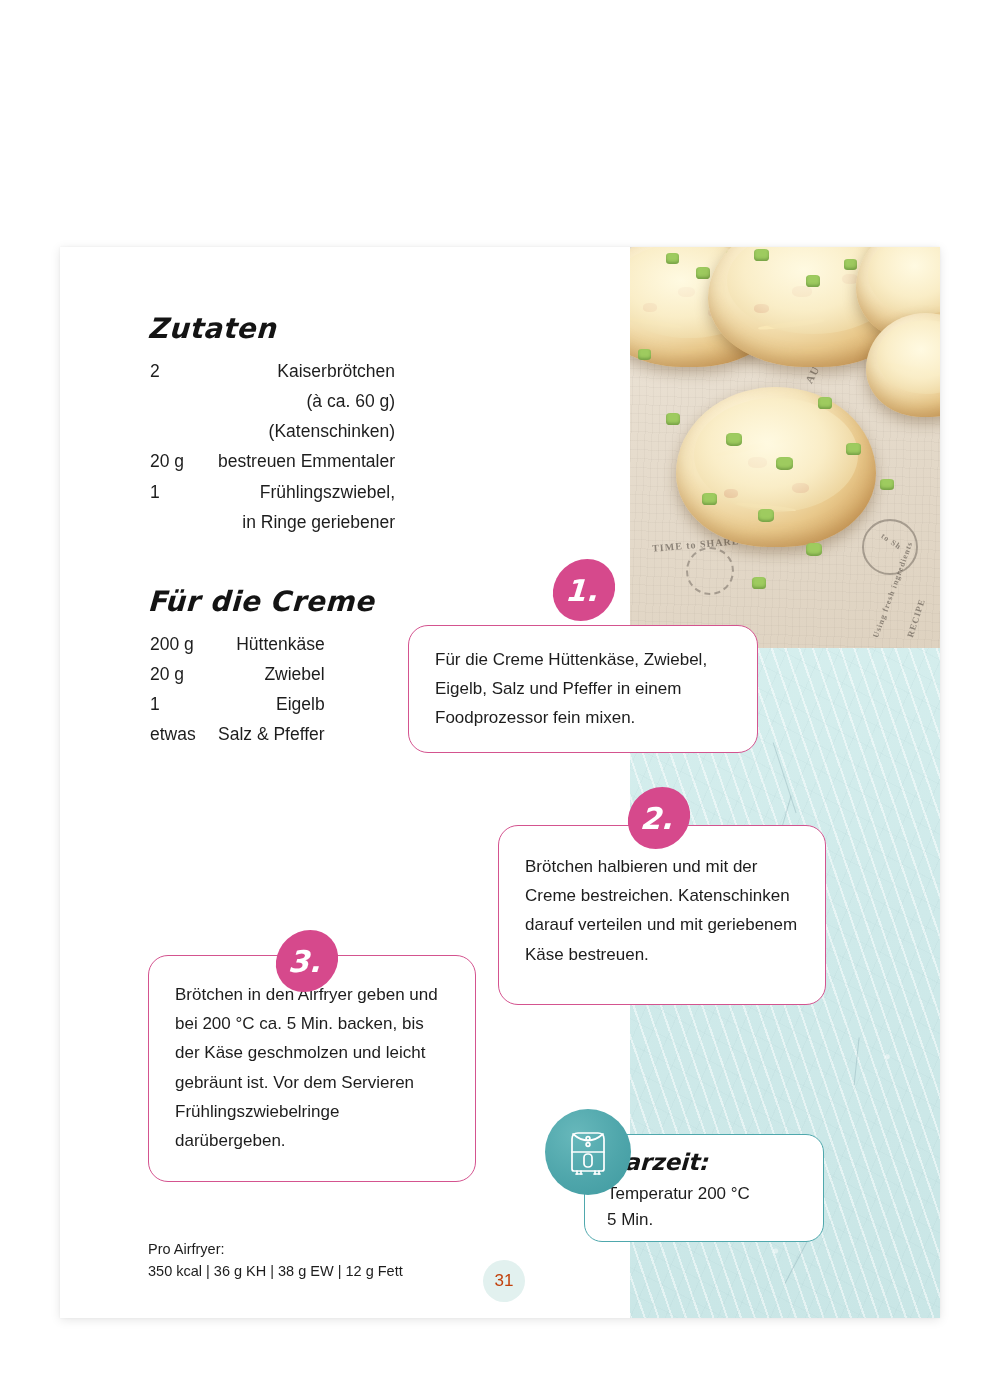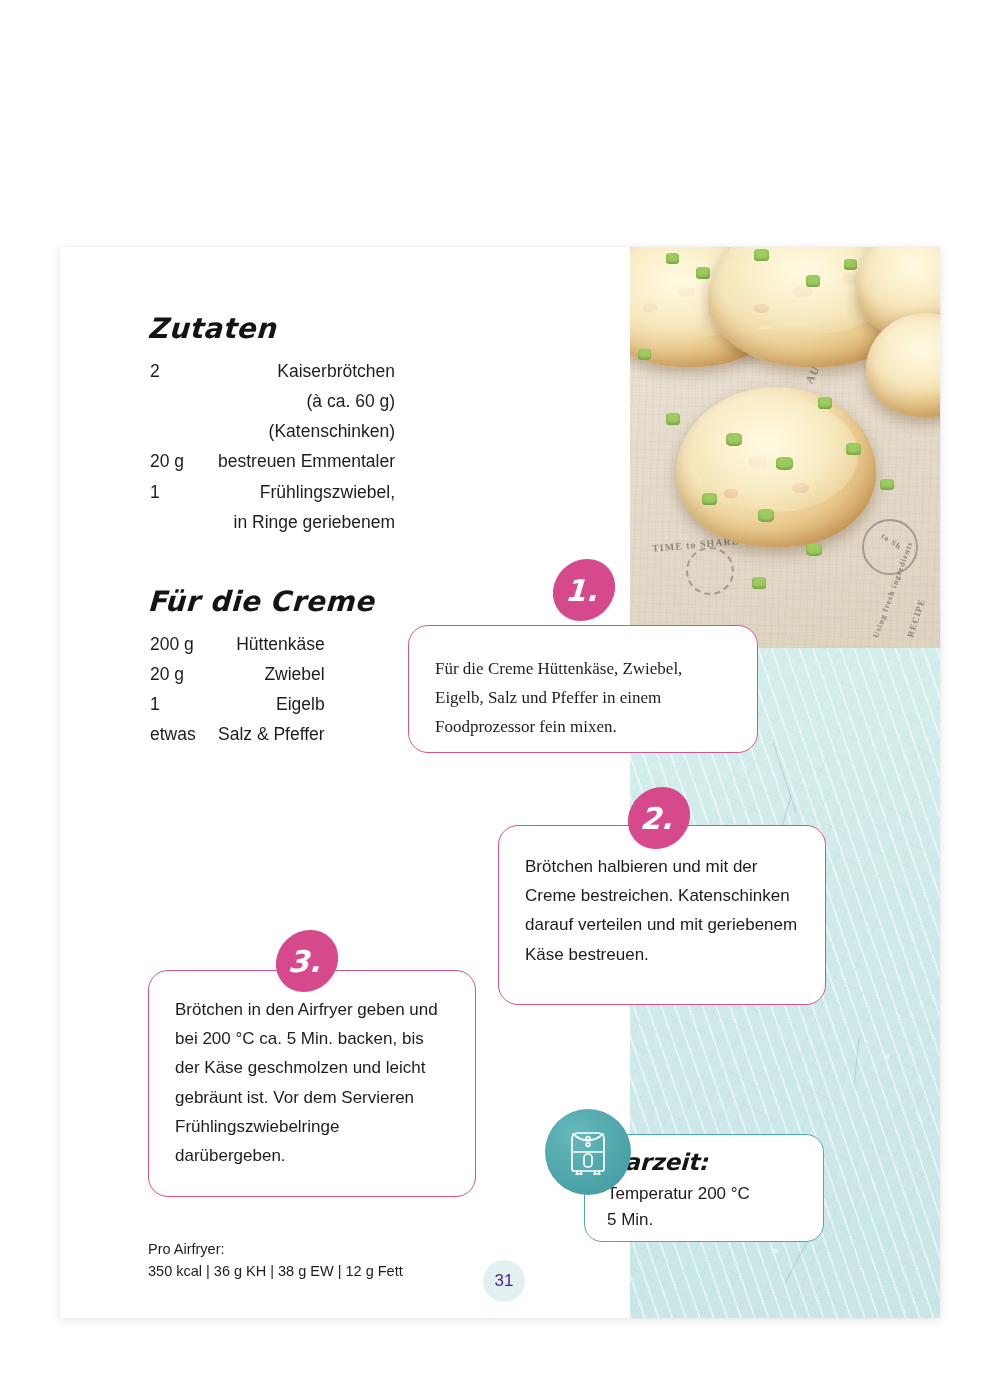--- a/index.html
+++ b/index.html
@@ -186,25 +186,25 @@
     font-weight: bold;
     font-style: italic;
     font-size: 30px;
     display: flex;
     align-items: center;
     justify-content: center;
     transform: skewX(-6deg);
     z-index: 3;
   }
 
-  #bubble-1 { left: 348px; top: 378px; width: 350px; height: 128px; padding: 28px 26px; font-family: Liberation Serif, serif; }
+  #bubble-1 { left: 348px; top: 378px; width: 350px; height: 128px; padding: 19px 26px; }
   #badge-1  { left: 493px; top: 312px; }
   #bubble-2 { left: 438px; top: 578px; width: 328px; height: 180px; padding: 26px 26px; }
   #badge-2  { left: 568px; top: 540px; }
-  #bubble-3 { left: 88px;  top: 723px; width: 328px; height: 227px; padding: 24px 26px; }
+  #bubble-3 { left: 88px;  top: 708px; width: 328px; height: 227px; padding: 24px 26px; }
   #badge-3  { left: 216px; top: 683px; }
 
   
   #garzeit-box {
     position: absolute;
     left: 524px;
     top: 887px;
     width: 240px;
     height: 108px;
     background: #ffffff;
@@ -256,21 +256,21 @@
     left: 423px;
     top: 1013px;
     width: 42px;
     height: 42px;
     border-radius: 50%;
     background: #e2f1ef;
     display: flex;
     align-items: center;
     justify-content: center;
     font-size: 17px;
-    color: #4c1d95;
+    color: #c2410c;
   }
 </style>
 </head>
 <body>
 
 <div id="page-sheet">
 
   <div id="right-column">
 
     <div id="hero-photo">
@@ -359,21 +359,21 @@
       <tr>
         <td class="ing-amount">20 g</td>
         <td class="ing-name">bestreuen Emmentaler</td>
       </tr>
       <tr>
         <td class="ing-amount">1</td>
         <td class="ing-name">Frühlingszwiebel,</td>
       </tr>
       <tr>
         <td class="ing-amount"></td>
-        <td class="ing-name">in Ringe geriebenem</td>
+        <td class="ing-name">in Ringe geriebener</td>
       </tr>
     </tbody>
       </table>
   </div>
 
   <div id="creme-block">
     <div class="section-heading">Für die Creme</div>
     <table class="ing-table">
       <tbody>
           <tr>

